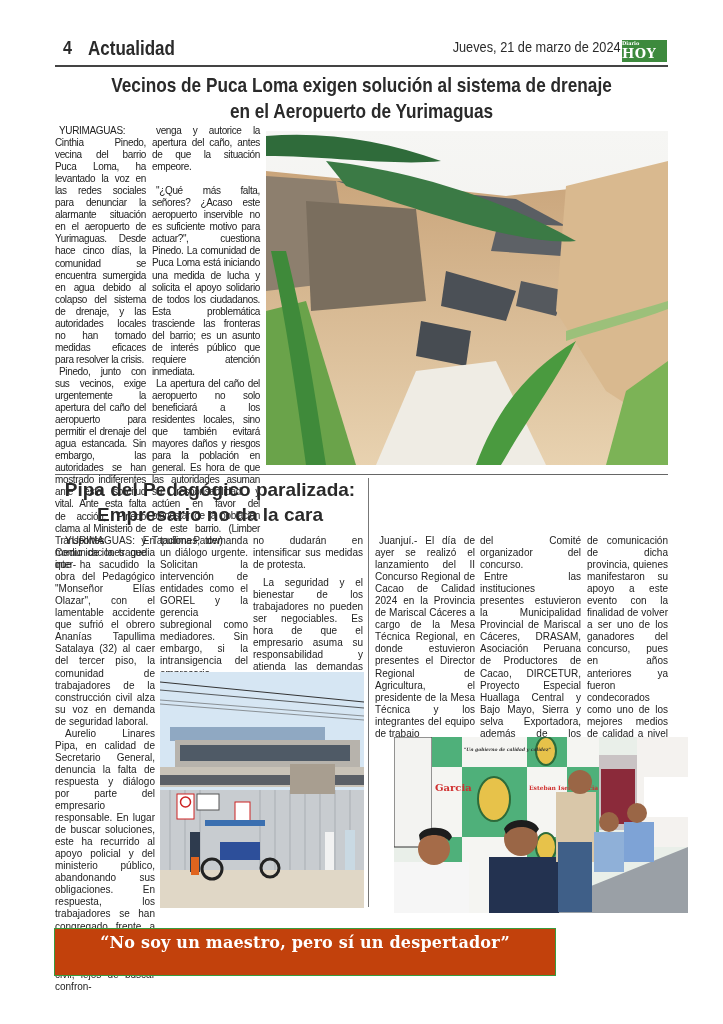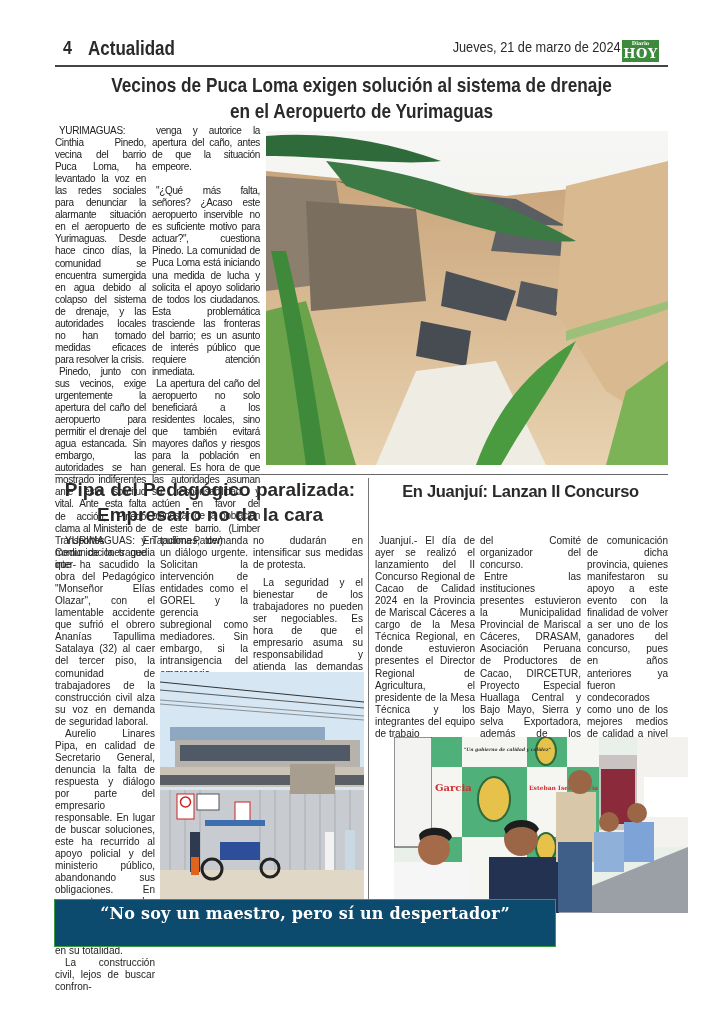--- a/index.html
+++ b/index.html
@@ -3,21 +3,21 @@
 <meta charset="utf-8">
 <style>
   html, body { margin: 0; padding: 0; background: #ffffff; }
   body { width: 723px; height: 1024px; position: relative; overflow: hidden; font-family: "Liberation Sans", sans-serif; color: #222; }
   .abs { position: absolute; }
 
   
   .page-num { left: 63px; top: 37px; font-size: 19px; font-weight: bold; color: #2a2a2a; font-family: "Liberation Sans", sans-serif; transform: scaleX(0.85); transform-origin: left; }
   .section-name { left: 88px; top: 37px; font-size: 20px; font-weight: bold; color: #2a2a2a; transform: scaleX(0.85); transform-origin: left; white-space: nowrap; }
   .date { right: 102px; top: 38px; font-size: 15px; color: #2a2a2a; transform: scaleX(0.85); transform-origin: right; white-space: nowrap; }
-  .logo { left: 622px; top: 40px; width: 37px; height: 22px; background: #3d8a3d; color: #fff; text-align: center; }
+  .logo { left: 622px; top: 40px; width: 45px; height: 22px; background: #3d8a3d; color: #fff; text-align: left; }
   .logo .small { font-size: 5px; line-height: 7px; font-weight: bold; font-family: "DejaVu Serif", serif; }
   .logo .big { font-size: 13px; line-height: 13px; font-weight: bold; font-family: "DejaVu Serif", serif; letter-spacing: 0.5px; }
   .rule-top { left: 55px; top: 65px; width: 613px; height: 2px; background: #444; }
 
   .headline1 { left: 55px; top: 72px; width: 613px; text-align: center; font-size: 21px; line-height: 26px; font-weight: bold; color: #2a2a2a; }
   .headline1 span { display: block; transform: scaleX(0.82); transform-origin: center; white-space: nowrap; }
 
   .col { font-size: 10px; line-height: 12.05px; color: #222; text-align: justify; }
   .col p { margin: 0; text-indent: 4px; }
   .col p + p { margin-top: 0; }
@@ -36,21 +36,21 @@
   .c3 { left: 55px; top: 535px; width: 100px; }
   .c4 { left: 160px; top: 535px; width: 88px; }
   .c5 { left: 253px; top: 535px; width: 110px; }
   .photo2 { left: 160px; top: 672px; width: 204px; height: 236px; overflow: hidden; }
 
   .c6 { left: 375px; top: 535px; width: 100px; }
   .c7 { left: 480px; top: 535px; width: 101px; }
   .c8 { left: 587px; top: 535px; width: 81px; }
   .photo3 { left: 394px; top: 737px; width: 294px; height: 176px; overflow: hidden; font-weight: bold; }
 
-  .quote-bar { left: 54px; top: 899px; width: 502px; height: 48px; background: #0c4a6e; border: 1px solid #3a9a3d; box-sizing: border-box; }
+  .quote-bar { left: 54px; top: 928px; width: 502px; height: 48px; background: #c2410c; border: 1px solid #3a9a3d; box-sizing: border-box; }
   .quote-text { position: absolute; left: 0; right: 0; top: 4px; text-align: center; color: #fff; font-family: "DejaVu Serif", serif; font-weight: bold; font-size: 16px; letter-spacing: 0.2px; }
 
   svg { display: block; }
 </style>
 </head>
 <body>
 
 <div class="abs page-num">4</div>
 <div class="abs section-name">Actualidad</div>
 <div class="abs date">Jueves, 21 de marzo de 2024</div>
@@ -179,21 +179,20 @@
     <circle cx="110" cy="196" r="9" fill="none" stroke="#222" stroke-width="3"></circle>
 
     <rect x="30" y="160" width="10" height="40" fill="#2e3b4e"></rect>
     <rect x="31" y="185" width="8" height="18" fill="#e0641e"></rect>
     <rect x="165" y="160" width="9" height="38" fill="#f2f2f2"></rect>
     <rect x="185" y="158" width="10" height="40" fill="#c9d9e3"></rect>
   </svg>
 </div>
 
 <div class="abs headline3">
-  <div>En Juanjuí: Lanzan II Concurso</div>
 </div>
 
 <div class="abs col c6">
   <p>Juanjuí.- El día de ayer se realizó el lanzamiento del II Concurso Regional de Cacao de Calidad 2024 en la Provincia de Mariscal Cáceres a cargo de la Mesa Técnica Regional, en donde estuvieron presentes el Director Regional de Agricultura, el presidente de la Mesa Técnica y los integrantes del equipo de trabajo</p>
 </div>
 <div class="abs col c7">
   <p style="text-indent:0">del Comité organizador del concurso.</p>
   <p>Entre las instituciones presentes estuvieron la Municipalidad Provincial de Mariscal Cáceres, DRASAM, Asociación Peruana de Productores de Cacao, DIRCETUR, Proyecto Especial Huallaga Central y Bajo Mayo, Sierra y selva Exportadora, además de los productores y medios</p>
 </div>
 <div class="abs col c8">

